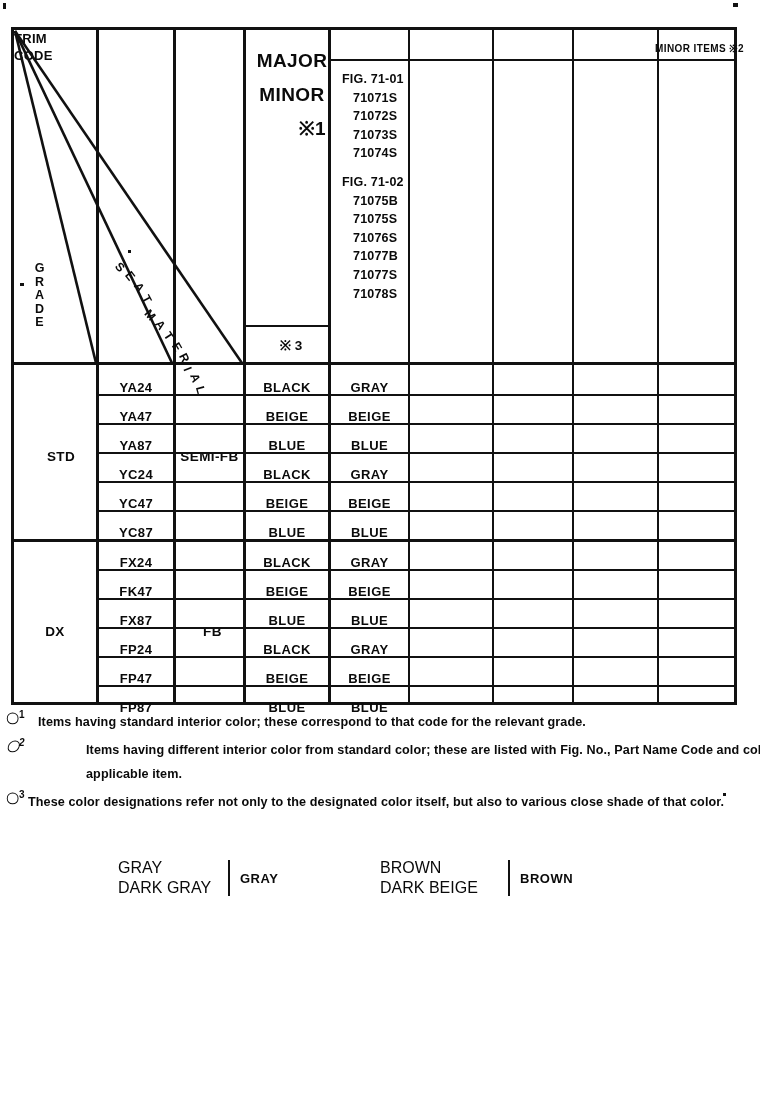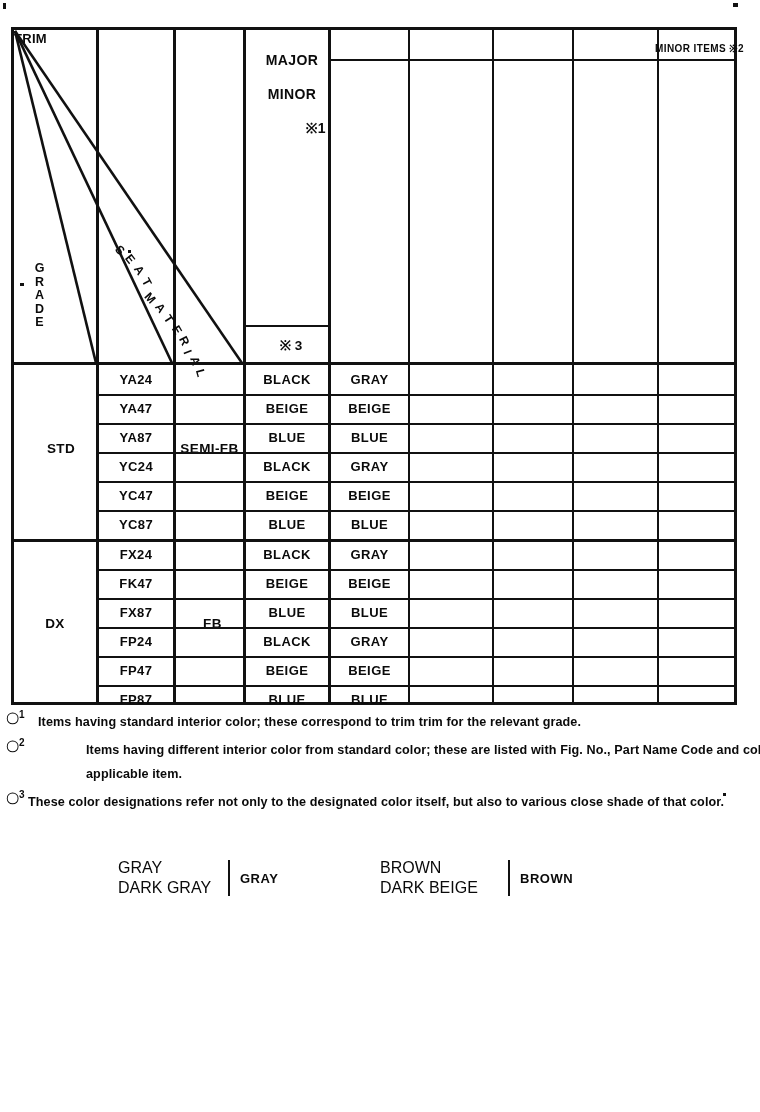--- a/index.html
+++ b/index.html
@@ -51,21 +51,21 @@
     height: 2px;
     background: #111;
   }
   .hrule.thick { height: 3px; }
 
   
   #header-band { position: absolute; left: 0; top: 0; width: 100%; height: 332px; }
 
   .hdr-label {
     position: absolute;
-    font-size: 14px;
+    font-size: 19px;
     font-weight: bold;
     letter-spacing: 0.4px;
     line-height: 17px;
     text-align: center;
     white-space: pre-line;
   }
 
   #major-items-label {
     left: 232px;
     top: 5px;
@@ -161,20 +161,21 @@
   #body-band { position: absolute; left: 0; top: 335px; right: 0; bottom: 0; }
 
   .bcell {
     position: absolute;
     font-size: 13px;
     font-weight: bold;
     letter-spacing: 0.4px;
     text-align: center;
     line-height: 28px;
     white-space: nowrap;
+    margin-top: 8px;
   }
   .grade-cell { font-size: 13.5px; }
   .mat-cell   { font-size: 13.5px; }
 
   .rowline {
     position: absolute;
     height: 2px;
     background: #111;
   }
   .rowline.major { height: 3px; left: 0; right: 0; }
@@ -190,21 +191,21 @@
   }
   .note-mark {
     position: absolute;
     font-size: 13px;
     font-weight: bold;
   }
   .note-mark sup { font-size: 10px; }
 
   #note1-mark { left: 6px;  top: 709px; }
   #note1-text { left: 38px; top: 710px; width: 706px; }
-  #note2-mark { left: 6px;  top: 737px; }
+  #note2-mark { left: 6px;  top: 737px; font-style: italic; }
   #note2-text { left: 38px; top: 738px; width: 706px; margin-left: 48px; }
   #note3-mark { left: 6px;  top: 789px; }
   #note3-text { left: 28px; top: 790px; width: 706px; }
 
   
   #legend { position: absolute; left: 0; top: 858px; width: 760px; height: 50px; }
   .legend-pair { position: absolute; line-height: 20px; }
   .legend-pair span { display: block; white-space: nowrap; }
   .legend-brace {
     position: absolute;
@@ -253,20 +254,21 @@
     <div id="grade-label" class="diag-text">
       <span>G</span>
       <span>R</span>
       <span>A</span>
       <span>D</span>
       <span>E</span>
     </div>
 
     <div id="trim-label">
       <span>TRIM</span>
+      <span>CODE</span>
     </div>
 
     <div class="arc-word" id="seat-word">
       <span style="left:102px; top:196px; transform:rotate(46deg);">S</span>
       <span style="left:112px; top:205px; transform:rotate(52deg);">E</span>
       <span style="left:121px; top:216px; transform:rotate(56deg);">A</span>
       <span style="left:129px; top:228px; transform:rotate(62deg);">T</span>
     </div>
 
     <div class="arc-word" id="material-word">
@@ -283,20 +285,35 @@
     <div class="hdr-label" id="major-items-label">
       <span class="mi-line">MAJOR</span>
       <span class="mi-line">MINOR</span>
       <span class="mi-mark">※1</span>
     </div>
 
     <div class="hdr-label" id="minor-items-label">MINOR ITEMS ※2</div>
 
     <div class="hrule" style="left:314px; top:29px; right:0; height:2px;"></div>
 
+    <div id="fig-list">
+      <div class="fig">FIG. 71-01</div>
+      <div class="pn">71071S</div>
+      <div class="pn">71072S</div>
+      <div class="pn">71073S</div>
+      <div class="pn">71074S</div>
+      <div class="gap"></div>
+      <div class="fig">FIG. 71-02</div>
+      <div class="pn">71075B</div>
+      <div class="pn">71075S</div>
+      <div class="pn">71076S</div>
+      <div class="pn">71077B</div>
+      <div class="pn">71077S</div>
+      <div class="pn">71078S</div>
+    </div>
 
     <div class="hrule" style="left:229px; top:295px; width:86px; height:2px;"></div>
     <div id="mark3-cell">※ 3</div>
   </div>
 
   <div class="hrule thick" style="top:332px;"></div>
 
   <div id="body-band">
 
     <div class="bcell grade-cell" style="left:0px; top:70px; width:94px;">STD</div>
@@ -361,21 +378,21 @@
     <div class="bcell" style="left:317px; top:292px; width:77px;">BEIGE</div>
 
     <div class="rowline" style="left:82px; top:320px; right:0;"></div>
     <div class="bcell" style="left:85px; top:321px;  width:74px;">FP87</div>
     <div class="bcell" style="left:232px; top:321px; width:82px;">BLUE</div>
     <div class="bcell" style="left:317px; top:321px; width:77px;">BLUE</div>
   </div>
 </div>
 
 <div class="note-mark" id="note1-mark">〇<sup>1</sup></div>
-<div class="note" id="note1-text">Items having standard interior color; these correspond to trim trim for the relevant grade.</div>
+<div class="note" id="note1-text">Items having standard interior color; these correspond to that code for the relevant grade.</div>
 
 <div class="note-mark" id="note2-mark">〇<sup>2</sup></div>
 <div class="note" id="note2-text">Items having different interior color from standard color; these are listed with Fig. No., Part Name Code and color of applicable item.</div>
 
 <div class="note-mark" id="note3-mark">〇<sup>3</sup></div>
 <div class="note" id="note3-text">These color designations refer not only to the designated color itself, but also to various close shade of that color.</div>
 
 <div id="legend">
   <div class="legend-pair" id="lg1-pair">
     <span>GRAY</span>

